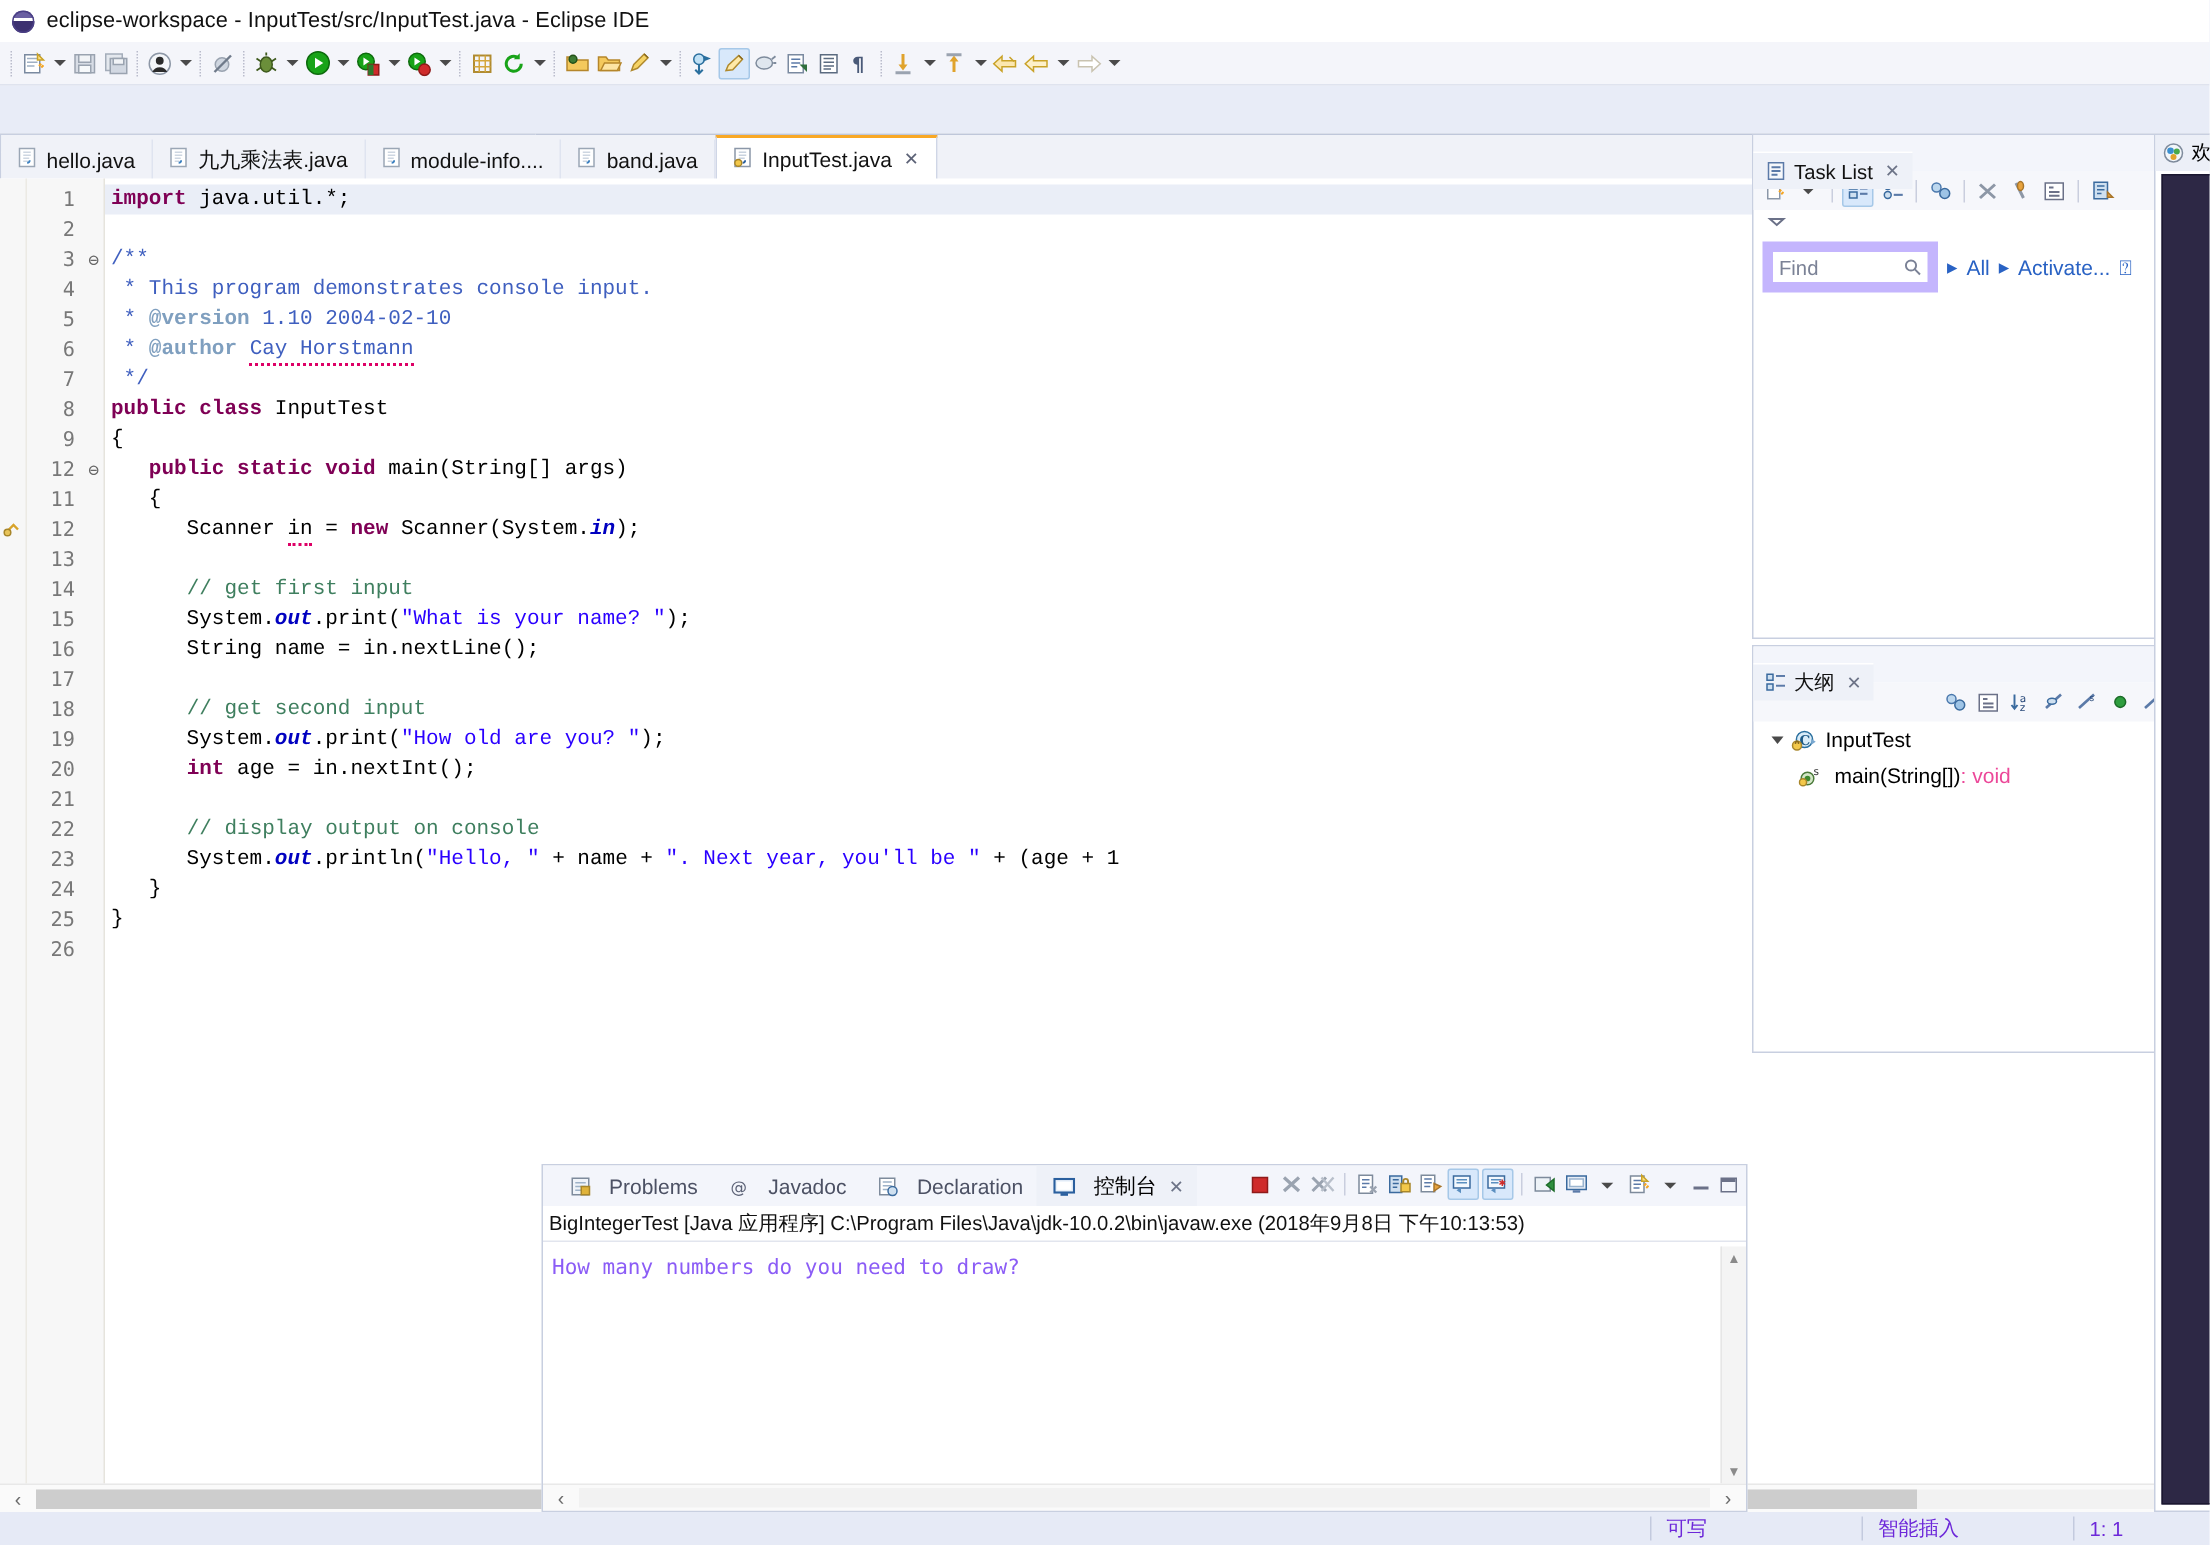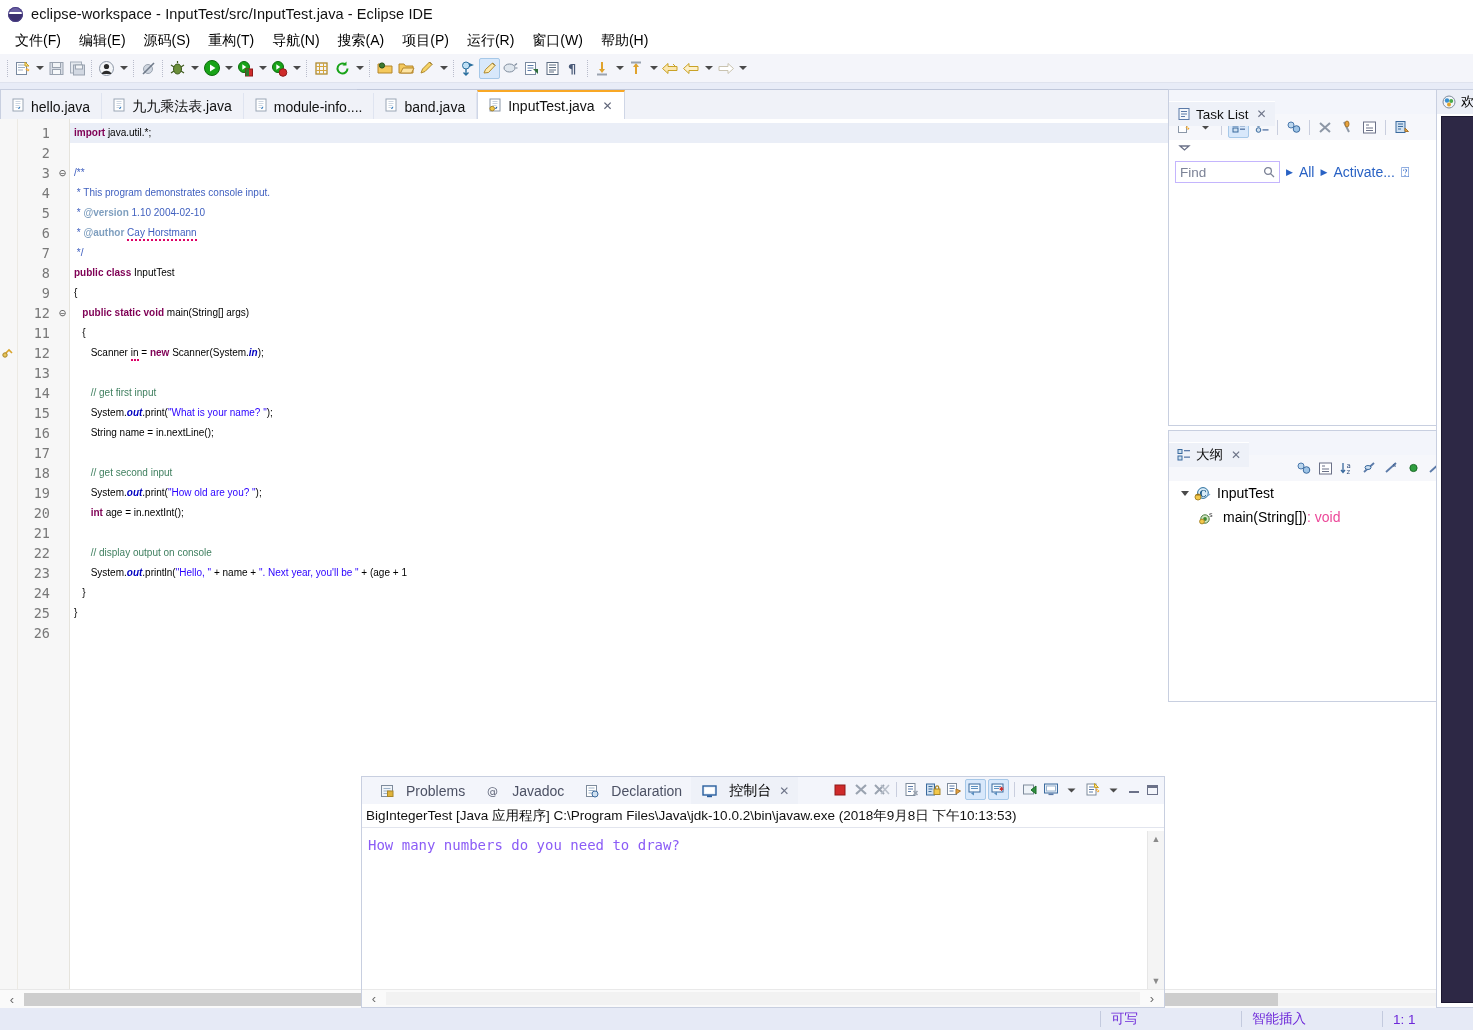--- a/index.html
+++ b/index.html
@@ -78,21 +78,21 @@
   .chev sub{font-size:8px;}
 
   .ebody{position:absolute;top:30px;left:0;right:0;bottom:0;background:#fff;display:flex;}
   .gutter-mark{width:17px;background:#f7f7f7;border-right:1px solid #eceae4;position:relative;flex:none;}
   .linenos{width:32px;text-align:right;padding-right:6px;background:#f7f7f7;color:#787878;
     font-family:"DejaVu Sans Mono","Liberation Mono",monospace;font-size:13.5px;line-height:20px;
     padding-top:4px;flex:none;}
   .fold{width:13px;background:#f7f7f7;border-right:1px solid #e6e4dd;position:relative;flex:none;
     font-family:"DejaVu Sans Mono",monospace;font-size:12px;line-height:20px;color:#666;padding-top:4px;}
   .code{flex:1;position:relative;overflow:hidden;
-    font-family:Liberation Sans, sans-serif;font-size:10px;line-height:20px;padding-top:4px;
+    font-family:Liberation Mono, monospace;font-size:14px;line-height:20px;padding-top:4px;
     white-space:pre;}
   .cl{height:20px;padding-left:4px;}
   .cl.cur{background:#eaeef7;}
   .kw{color:#7f0055;font-weight:bold;}
   .str{color:#2a00ff;}
   .cm{color:#3f7f5f;}
   .jd{color:#3f5fbf;}
   .jdtag{color:#7f9fbf;font-weight:bold;}
   .fld{color:#0000c0;font-style:italic;font-weight:bold;}
   .spell{border-bottom:2px dotted #d06;padding-bottom:1px;}
@@ -104,21 +104,21 @@
 
   .hscroll{position:absolute;left:0;right:0;bottom:0;height:18px;background:#fafafa;
     border-top:1px solid #e8e8e8;display:flex;align-items:center;}
   .hs-l,.hs-r{width:24px;display:flex;align-items:center;justify-content:center;color:#6a6a6a;font-size:13px;}
   .hs-track{flex:1;height:13px;background:#f2f2f2;position:relative;}
   .hs-thumb{position:absolute;left:0;top:0;height:13px;width:88%;background:#cdcdcd;}
 
   
   #tasks{right:0;top:0;width:305px;height:337px;}
   .find-row{display:flex;align-items:center;gap:6px;padding:4px 6px;font-size:14px;}
-  .find-box{flex:none;width:95px;height:20px;border:1px solid #c4b5fd;background:#fff;display:flex;align-items:center;
+  .find-box{flex:none;width:95px;height:20px;border:7px solid #c4b5fd;background:#fff;display:flex;align-items:center;
     padding:0 4px;justify-content:space-between;color:#7b8296;font-size:13.5px;}
   .lnk{color:#2962c4;font-size:14px;}
   .caret-r{color:#2962c4;font-size:9px;}
 
   
   #outline{right:0;top:341px;width:305px;height:272px;}
   .orow{height:24px;display:flex;align-items:center;padding-left:8px;font-size:14px;white-space:nowrap;}
   .otype{color:#ec4899;}
 
   
@@ -151,32 +151,20 @@
 </head>
 <body>
 
 <div class="app">
 
   <div class="titlebar">
     <div class="title-ico"></div>
     <div class="title-text">eclipse-workspace - InputTest/src/InputTest.java - Eclipse IDE</div>
   </div>
 
-  <div class="menubar">
-    <div class="menu-item">文件(F)</div>
-    <div class="menu-item">编辑(E)</div>
-    <div class="menu-item">源码(S)</div>
-    <div class="menu-item">重构(T)</div>
-    <div class="menu-item">导航(N)</div>
-    <div class="menu-item">搜索(A)</div>
-    <div class="menu-item">项目(P)</div>
-    <div class="menu-item">运行(R)</div>
-    <div class="menu-item">窗口(W)</div>
-    <div class="menu-item">帮助(H)</div>
-  </div>
 
   <div class="toolbar">
     <div class="tbsep"></div>
     <div class="tb">
         <svg width="17" height="17">
           <rect x="2.5" y="2.5" width="10" height="12" fill="#fff" stroke="#7a8aa0"></rect>
           <path d="M4 5h7M4 7.5h7M4 10h5" stroke="#9fb0c4" stroke-width="1"></path>
           <path d="M11 2l4 4-4 0z" fill="#ffe082" stroke="#c9a227"></path>
           <path d="M12 10l1.5-1.5M13.5 11l1.5-1.5" stroke="#f5a623" stroke-width="1.4"></path>
         </svg>

